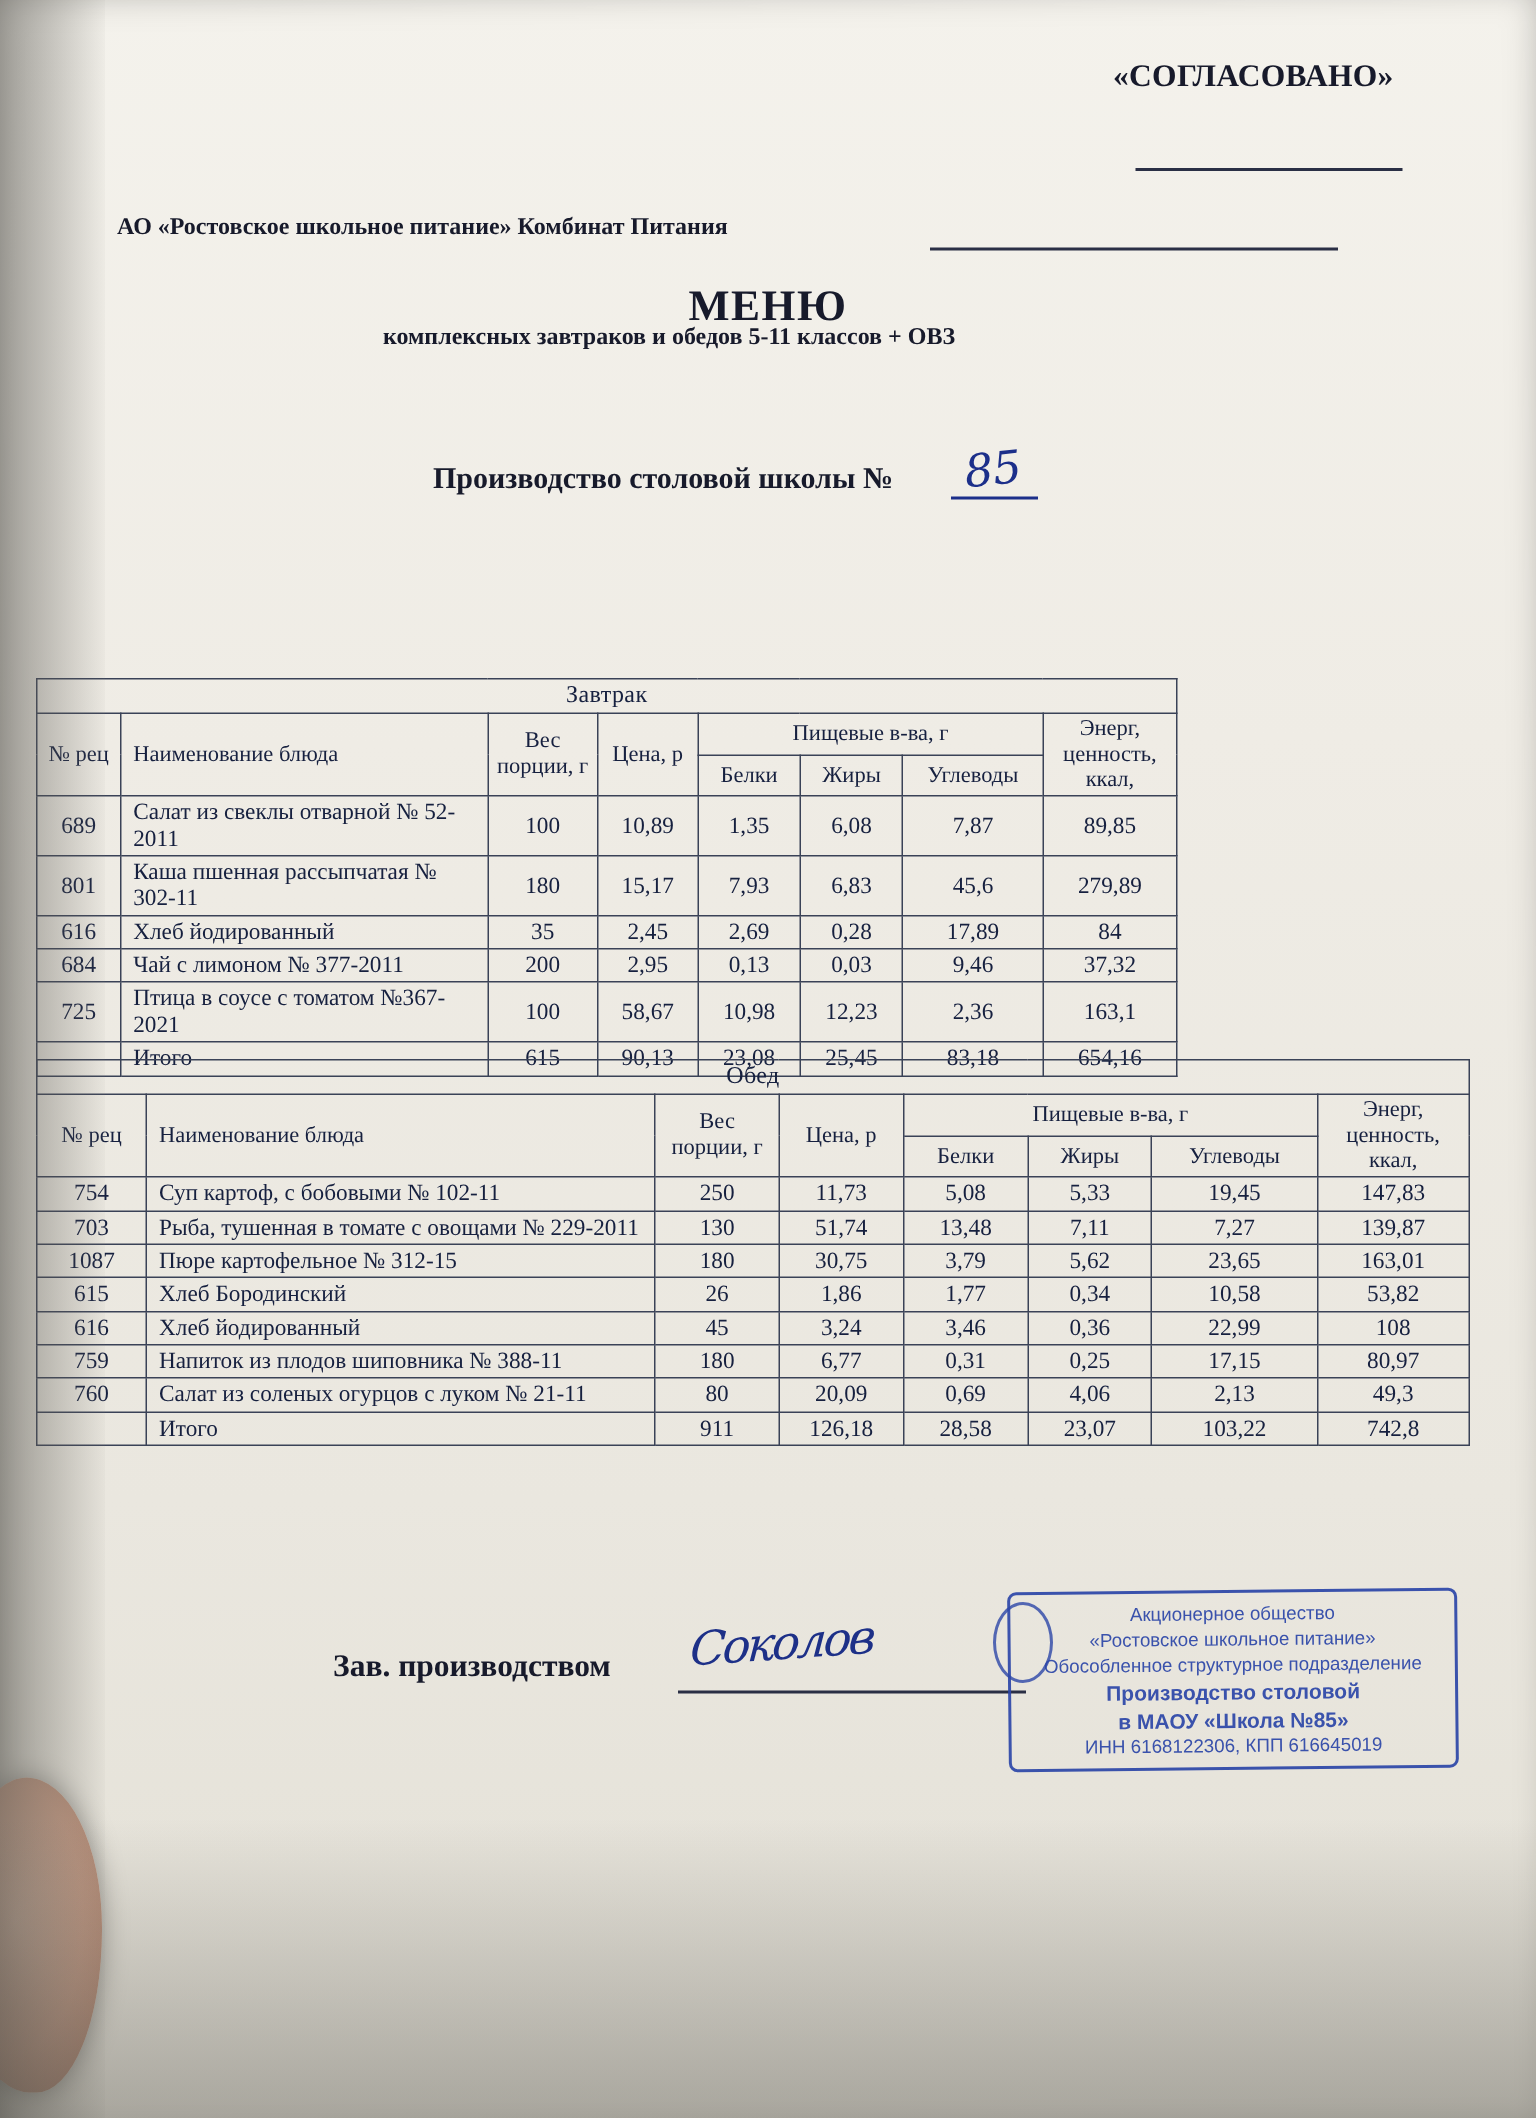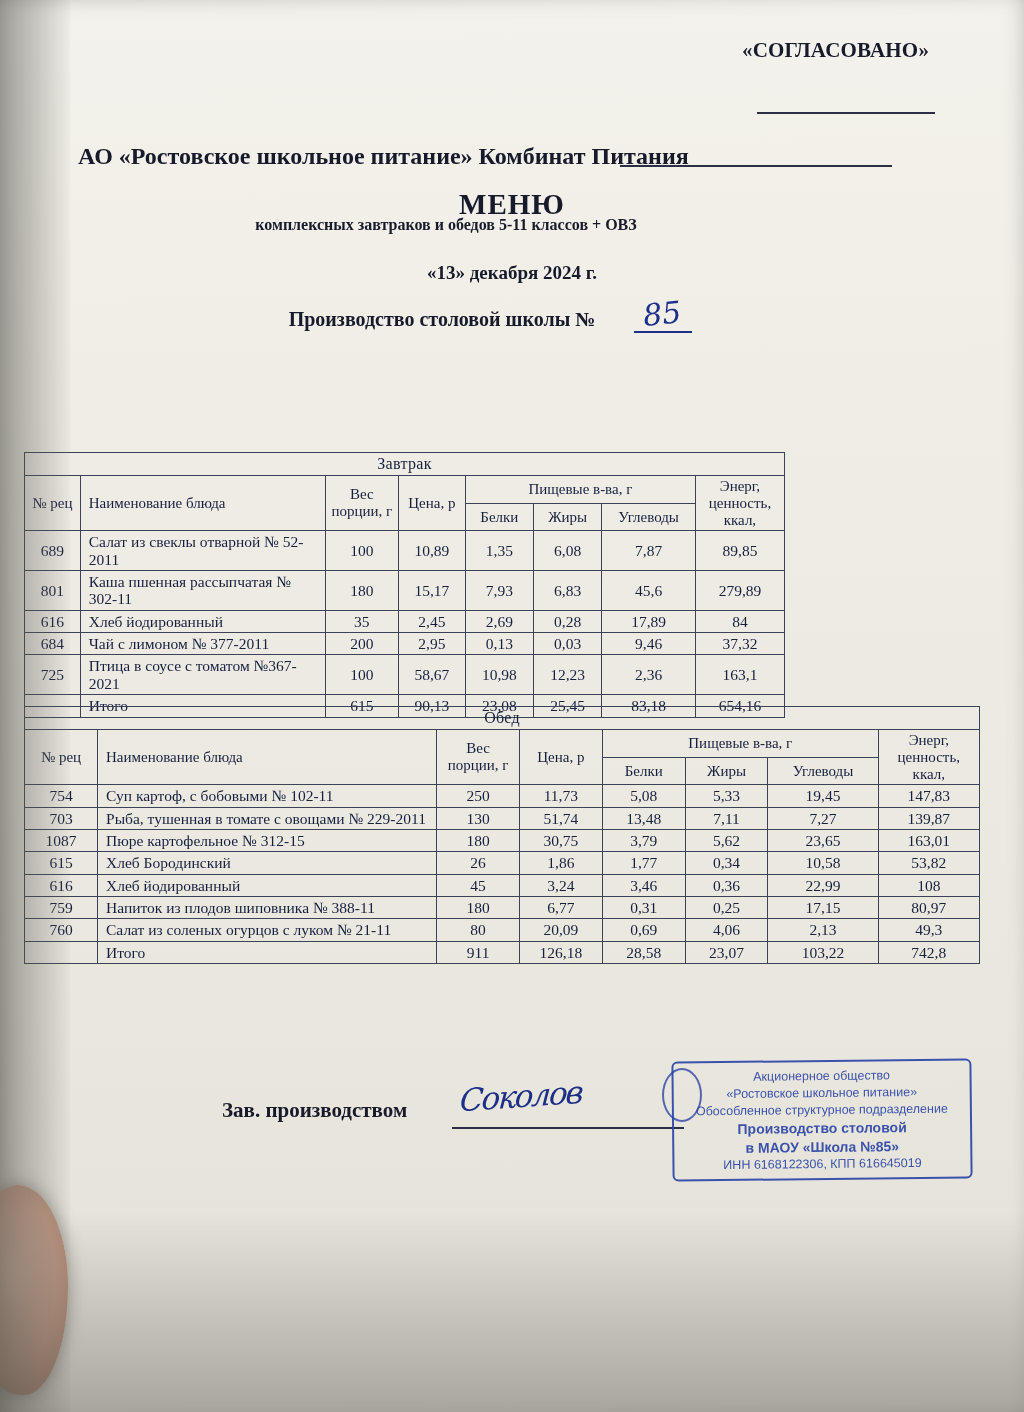--- a/index.html
+++ b/index.html
@@ -71,21 +71,21 @@
     left: 757px;
     top: 112px;
     width: 178px;
     height: 0;
     border-bottom: 2px solid #2a2f45;
   }
   .org-line {
     position: absolute;
     left: 78px;
     top: 143px;
-    font-size: 24px;
+    font-size: 16px;
     font-weight: bold;
     white-space: nowrap;
   }
   .org-rule {
     position: absolute;
     left: 620px;
     top: 165px;
     width: 272px;
     height: 0;
     border-bottom: 2px solid #2a2f45;
@@ -245,21 +245,20 @@
   <div class="content">
 
     <div class="soglasovano">«СОГЛАСОВАНО»</div>
     <div class="rule-top"></div>
 
     <div class="org-line">АО «Ростовское школьное питание» Комбинат Питания</div>
     <div class="org-rule"></div>
 
     <div class="menu-title">МЕНЮ</div>
     <div class="menu-sub">комплексных завтраков и обедов 5-11 классов + ОВЗ</div>
-    <div class="menu-date">«13» декабря 2024 г.</div>
     <div class="menu-school">Производство столовой школы №</div>
     <div class="school-number">85</div>
     <div class="school-number-underline"></div>
 
     <table class="menu" id="breakfast-table">
       <tbody>
           <tr class="section-title">
         <td colspan="9">Завтрак</td>
       </tr>
       <tr class="hdr">

